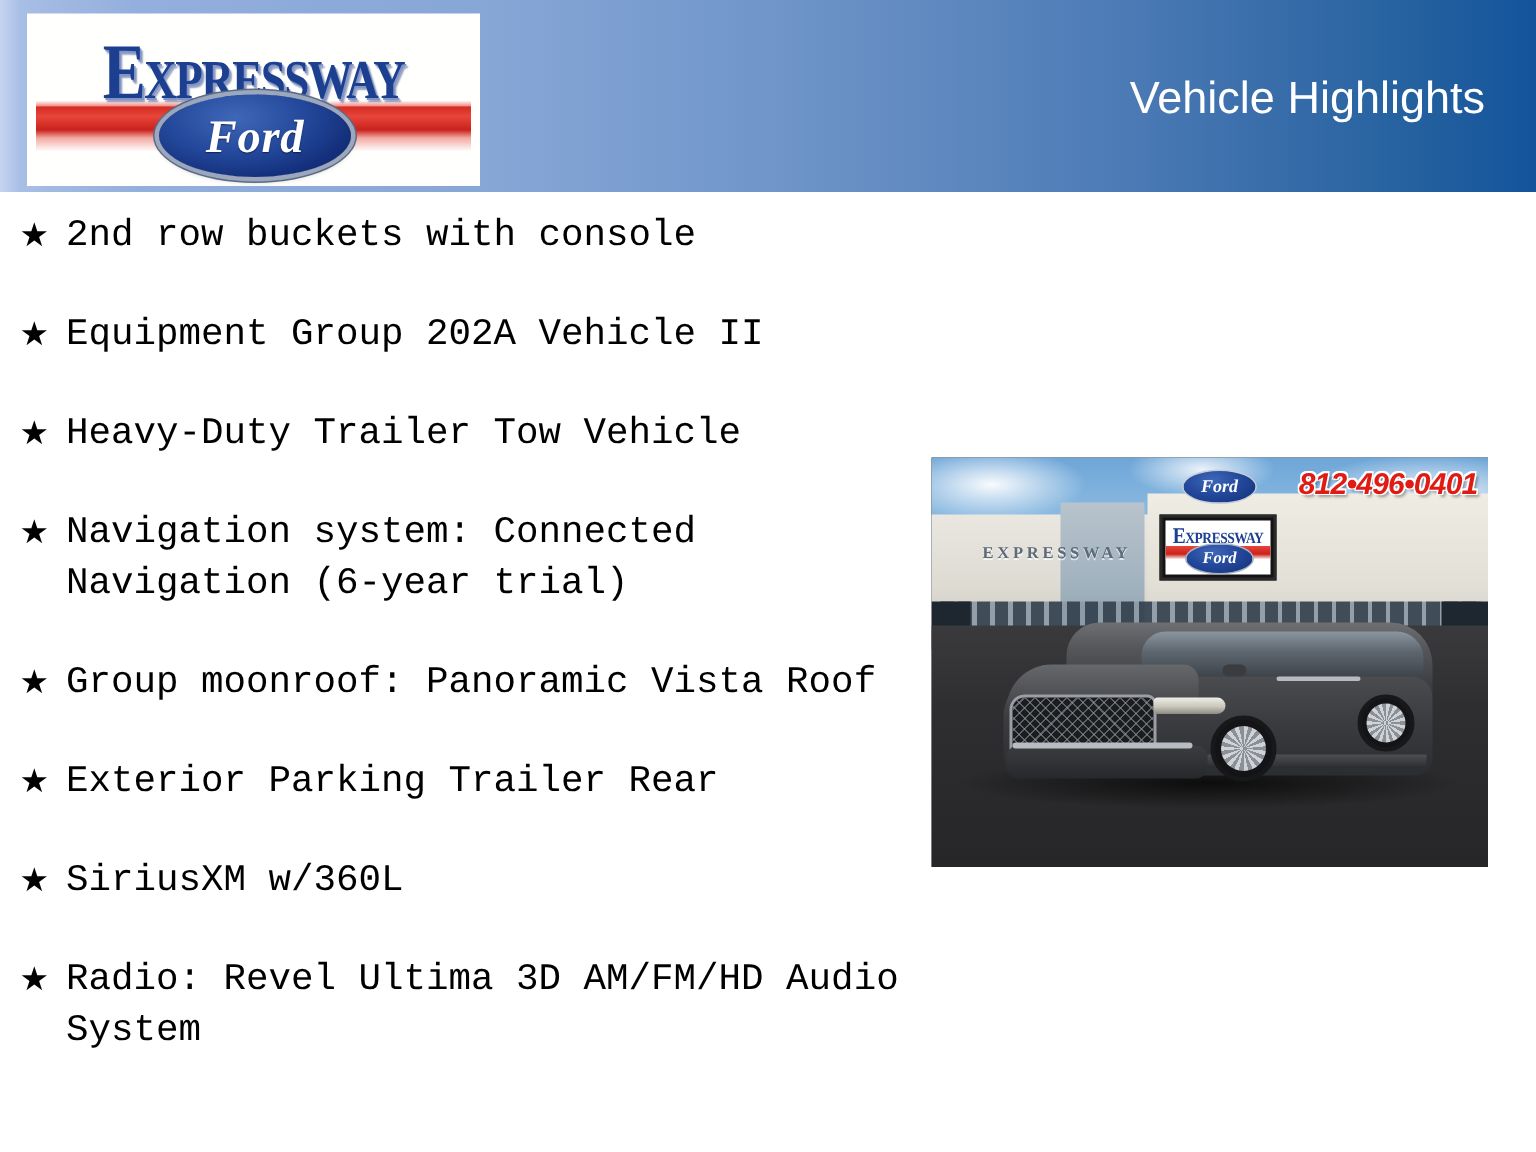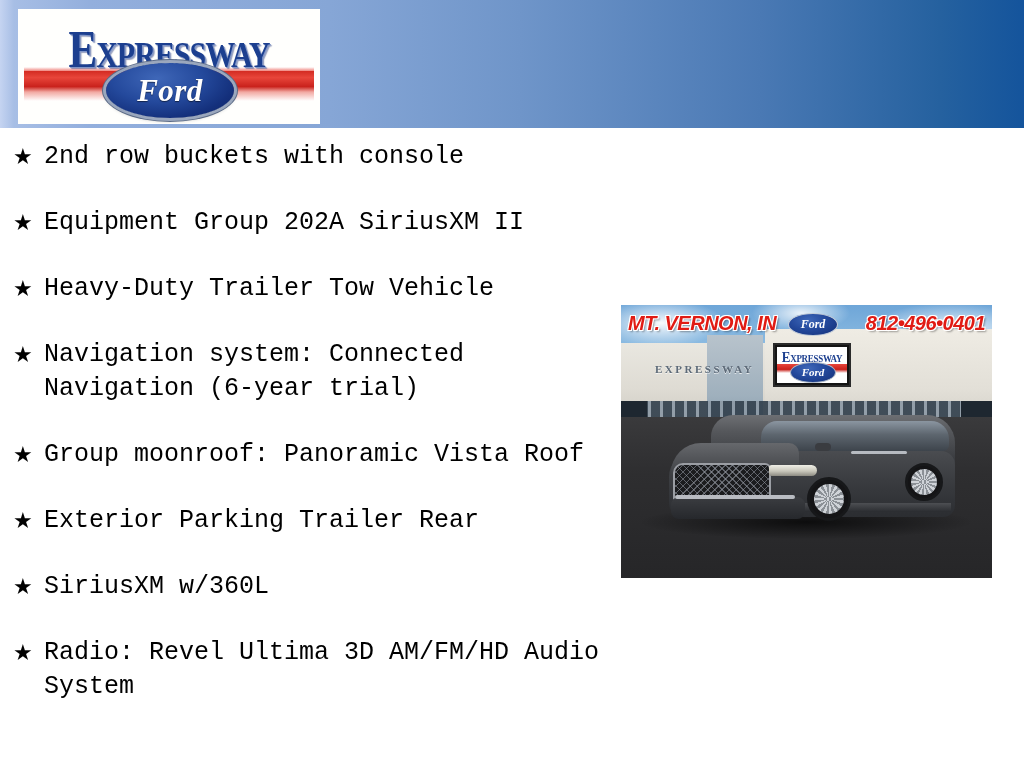--- a/index.html
+++ b/index.html
@@ -480,32 +480,33 @@
     <div class="logo-inner">
       <div class="logo-ribbon-top"></div>
       <div class="logo-ribbon"></div>
       <div class="logo-expressway">Expressway</div>
       <div class="logo-ford-oval">
         <div class="logo-ford-script">Ford</div>
       </div>
     </div>
   </div>
 
+  <div id="header-title">Vehicle Highlights</div>
 </div>
 
 <div id="highlights-list">
 
   <div class="highlight-item">
     <span class="highlight-star">★</span>
     <span class="highlight-label">2nd row buckets with console</span>
   </div>
 
   <div class="highlight-item">
     <span class="highlight-star">★</span>
-    <span class="highlight-label">Equipment Group 202A SiriusXM II</span>
+    <span class="highlight-label">Equipment Group 202A Vehicle II</span>
   </div>
 
   <div class="highlight-item">
     <span class="highlight-star">★</span>
     <span class="highlight-label">Heavy-Duty Trailer Tow Vehicle</span>
   </div>
 
   <div class="highlight-item">
     <span class="highlight-star">★</span>
     <span class="highlight-label">Navigation system: Connected Navigation (6-year trial)</span>
@@ -553,21 +554,20 @@
       <div class="photo-bb-oval">
         <div class="photo-bb-ford">Ford</div>
       </div>
     </div>
   </div>
 
   <div class="photo-top-ford-oval">
     <div class="photo-top-ford-text">Ford</div>
   </div>
 
-  <div class="photo-overlay-text" id="photo-city-label">MT. VERNON, IN</div>
 
   <div class="photo-overlay-text" id="photo-phone-label">812•496•0401</div>
 
   <div class="photo-ground"></div>
   <div class="photo-ground-shadow"></div>
 
   <div class="suv">
     <div class="suv-roofbody"></div>
     <div class="suv-glass"></div>
     <div class="suv-lowerbody"></div>

